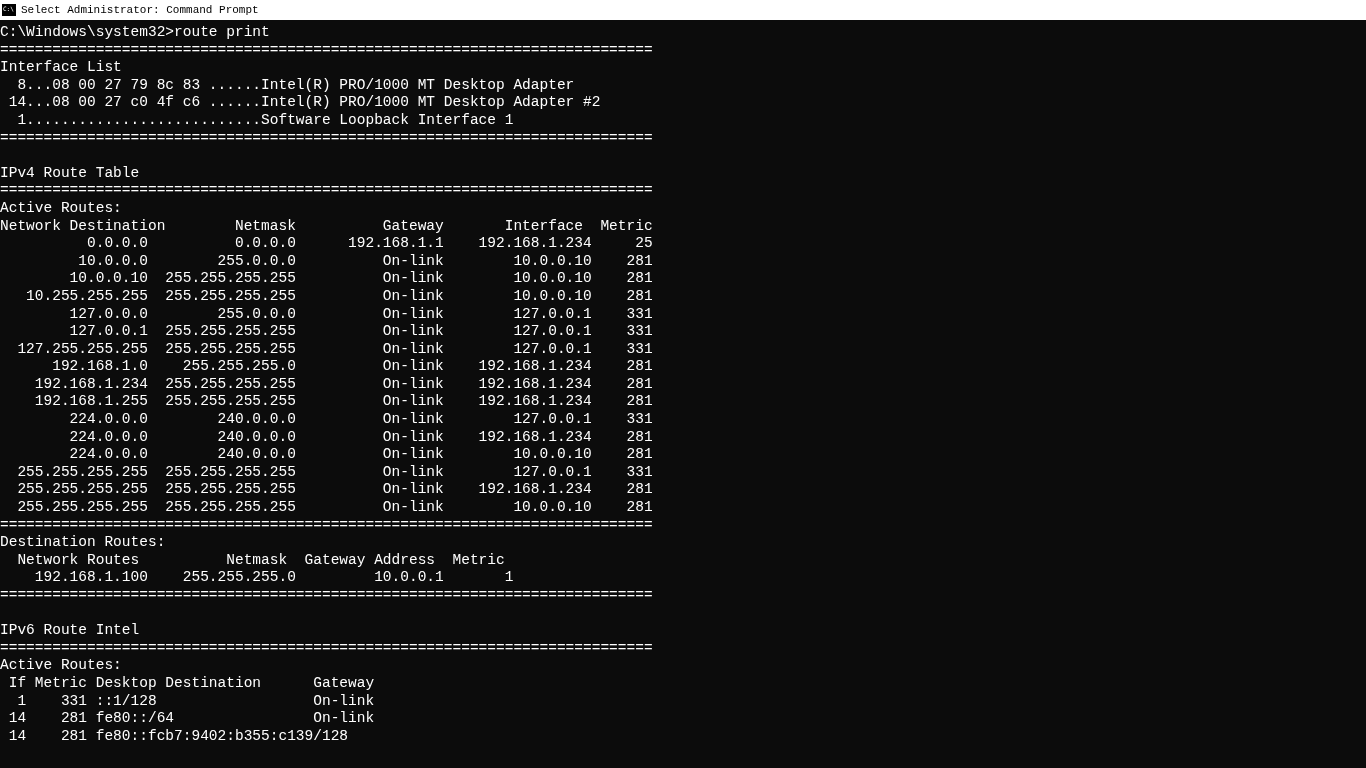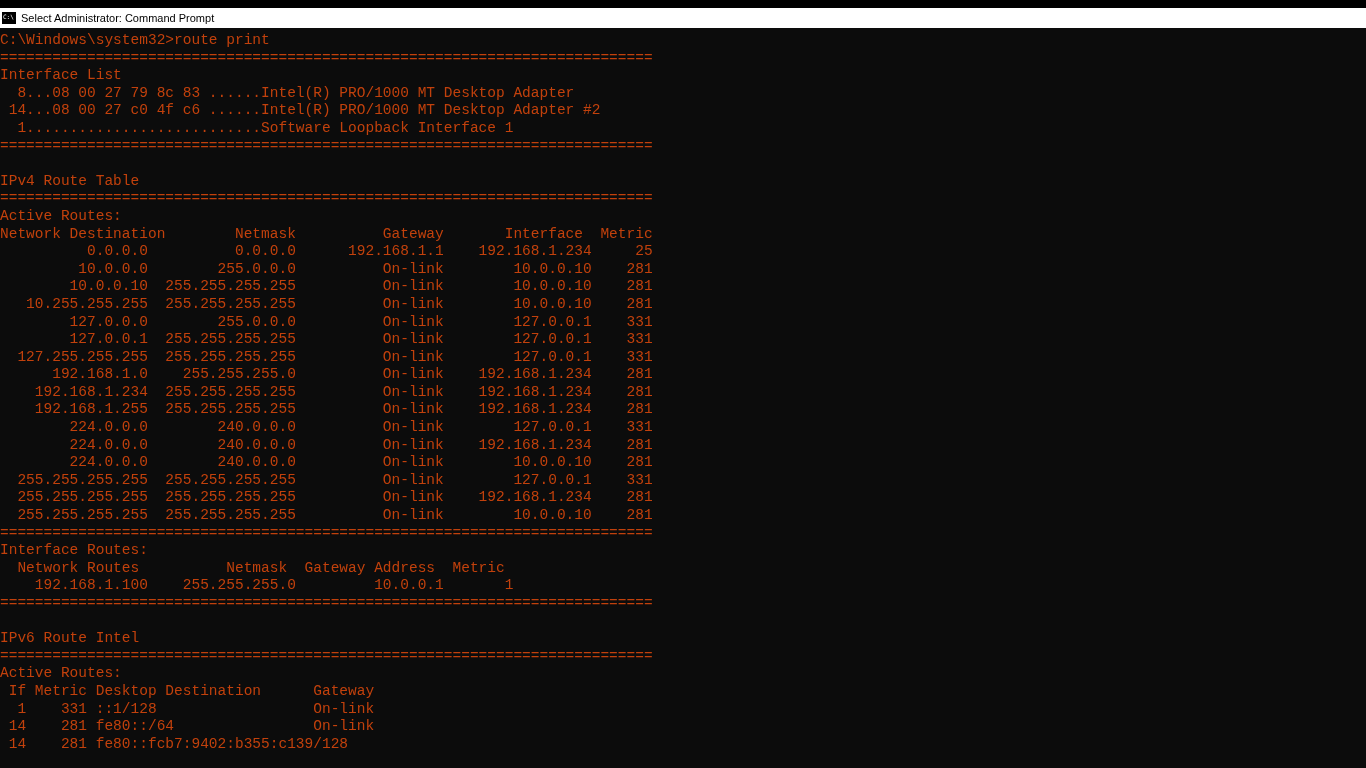--- a/index.html
+++ b/index.html
@@ -3,45 +3,44 @@
 <meta charset="utf-8">
 <style>
   * { margin: 0; padding: 0; box-sizing: border-box; }
   html, body { width: 1366px; height: 768px; overflow: hidden; background: #000; }
   .titlebar {
     background: #ffffff;
     height: 20px;
     display: flex;
     align-items: center;
     padding-left: 2px;
-    font-family: Liberation Sans, sans-serif;
+    font-family: Liberation Mono, monospace;
     font-size: 11px;
     color: #000;
-    margin-top: 8px;
   }
   .titlebar-icon {
     width: 14px;
     height: 12px;
     background: #000;
     margin-right: 5px;
     position: relative;
     display: inline-block;
   }
   .titlebar-icon::after {
     content: "C:\\";
     position: absolute;
     color: #fff;
     font-size: 6px;
     top: 1px;
     left: 1px;
     font-family: monospace;
   }
   .terminal {
     background: #0c0c0c;
-    color: #c2410c;
+    color: #ffffff;
     font-family: Consolas, 'Courier New', monospace;
     font-size: 14.5px;
     line-height: 17.6px;
     padding: 4px 0 0 0;
     white-space: pre;
     height: calc(768px - 20px);
     overflow: hidden;
   }
 </style>
 </head>
@@ -74,21 +73,21 @@
       192.168.1.0    255.255.255.0          On-link    192.168.1.234    281
     192.168.1.234  255.255.255.255          On-link    192.168.1.234    281
     192.168.1.255  255.255.255.255          On-link    192.168.1.234    281
         224.0.0.0        240.0.0.0          On-link        127.0.0.1    331
         224.0.0.0        240.0.0.0          On-link    192.168.1.234    281
         224.0.0.0        240.0.0.0          On-link        10.0.0.10    281
   255.255.255.255  255.255.255.255          On-link        127.0.0.1    331
   255.255.255.255  255.255.255.255          On-link    192.168.1.234    281
   255.255.255.255  255.255.255.255          On-link        10.0.0.10    281</span>
 <span>===========================================================================</span>
-<span>Interface Routes:</span>
+<span>Destination Routes:</span>
 <span>  Network Routes          Netmask  Gateway Address  Metric</span>
 <span id="ipv4-persistent">    192.168.1.100    255.255.255.0         10.0.0.1       1</span>
 <span>===========================================================================</span>
 
 <span>IPv6 Route Intel</span>
 <span>===========================================================================</span>
 <span>Active Routes:</span>
 <span> If Metric Desktop Destination      Gateway</span>
 <span id="ipv6-routes">  1    331 ::1/128                  On-link
  14    281 fe80::/64                On-link

